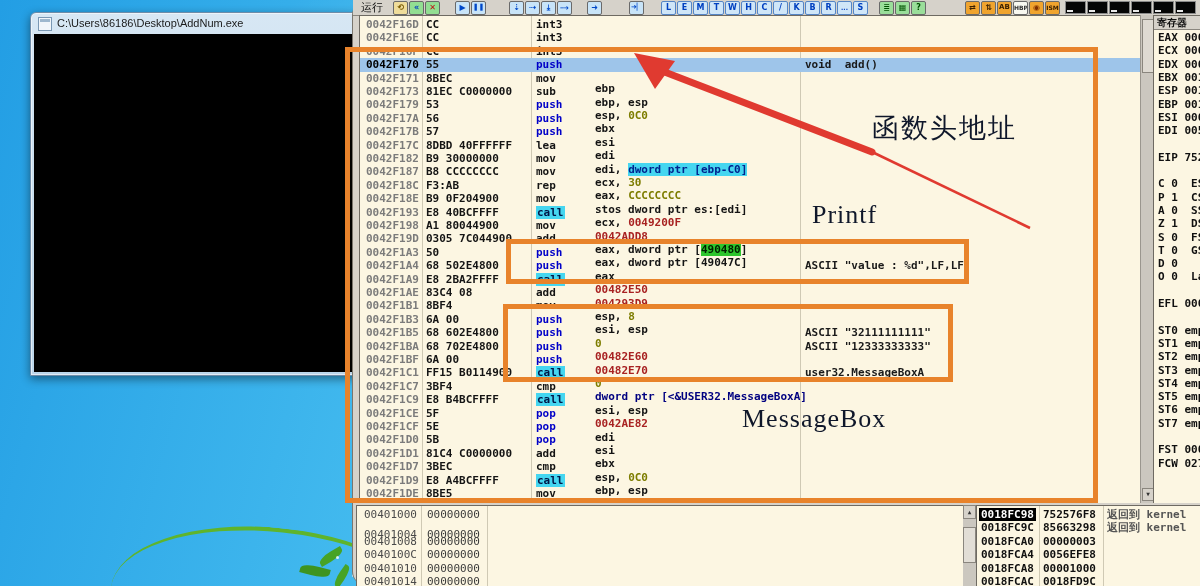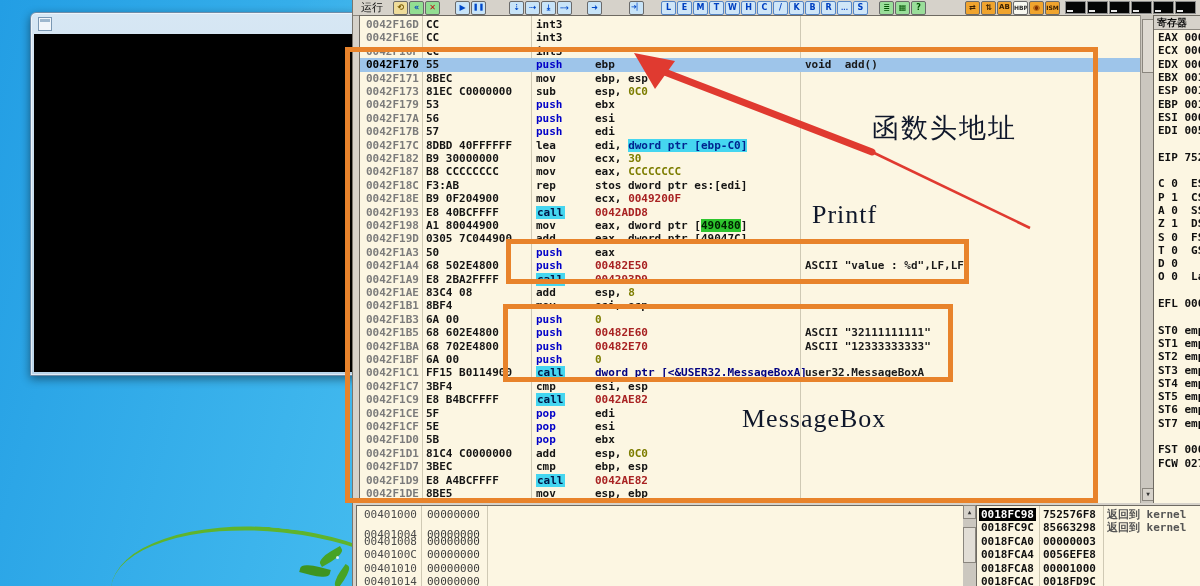--- a/index.html
+++ b/index.html
@@ -24,21 +24,21 @@
     background:linear-gradient(#D7E7F4,#BCD6EA);border:1px solid #6E8CA8;border-radius:6px 6px 0 0;
     box-shadow:0 3px 10px rgba(0,0,0,.45), inset 0 0 0 1px rgba(255,255,255,.55);}
   .console-tb{position:relative;height:20px;line-height:20px;font-size:11px;color:#1a1a1a;white-space:nowrap;overflow:hidden;}
   .console-ico{position:absolute;left:7px;top:4px;width:12px;height:12px;background:#F2F6FA;border:1px solid #7A98B4;}
   .console-ico::before{content:"";position:absolute;left:1px;top:1px;right:1px;height:3px;background:#9FB8CE;}
   .console-title{position:absolute;left:26px;top:0;}
   .console-client{position:absolute;left:3px;top:21px;right:3px;bottom:3px;background:#000;}
 
   
   .dbg{position:absolute;left:352px;top:0;width:848px;height:586px;background:#D6D2CA;z-index:3;border-left:1px solid #7A766E;
-       font-family:"DejaVu Sans Mono",monospace;}
+       font-family:"DejaVu Sans Mono",monospace;border-radius:15px;}
   .menubar{position:absolute;left:0;top:0;width:100%;height:15px;background:#D6D2CA;display:flex;align-items:center;border-bottom:1px solid #8A867E;}
   .run-label{font-family:"DejaVu Sans",sans-serif;font-size:11px;color:#111;padding:0 6px 0 8px;line-height:14px;}
   .toolbar{display:flex;align-items:center;height:15px;}
   .tb-group{display:flex;}
   .tb-btn{width:13px;height:12px;margin-right:1px;border:1px solid #6A6A6A;border-radius:2px;
     font-size:8px;line-height:11px;text-align:center;font-weight:bold;font-family:"DejaVu Sans",sans-serif;overflow:hidden;cursor:default;}
   .tb-letter{background:#CFE6F8;color:#0040C0;border:1px solid #5585C5;}
   .tb-slot{width:19px;height:11px;background:#050505;border:1px solid #8A8A8A;margin-right:1px;position:relative;}
   .tb-slot::after{content:"";position:absolute;left:1px;bottom:1px;width:6px;height:2px;background:#E8E8E8;}
 
@@ -46,21 +46,21 @@
   .disasm{position:absolute;left:6px;top:15px;width:780px;height:488px;background:#FCF6E2;
     border:1px solid;border-color:#6E6A62 #FFFFFF #FFFFFF #6E6A62;overflow:hidden;}
   .vsep{position:absolute;top:0;bottom:0;width:1px;background:#CFC9B4;}
   .drow{position:absolute;left:0;width:100%;height:13.4px;white-space:pre;font-size:11px;font-weight:bold;line-height:13.4px;}
   .drow.sel{background:#9EC5EA;}
   .c{position:absolute;top:0;line-height:13.4px;}
   .ca{left:6px;color:#7B7B7B;}
   .sel .ca{color:#000;}
   .cb{left:66px;color:#141414;}
   .cm{left:176px;color:#141414;}
-  .co{left:235px;color:#141414;}
+  .co{left:235px;color:#141414;margin-top:24px;}
   .cc{left:445px;color:#1A1A1A;}
   .mns{color:#0000C8;}
   .mnc{background:#45D6F0;color:#001848;padding:0 1px;}
   .sg-i{color:#7D7D00;}
   .sg-a{color:#A82222;}
   .sg-h{background:#45D6F0;color:#00248F;}
   .sg-g{background:#2DC52D;color:#002000;}
   .sg-n{color:#000080;}
 
   
@@ -116,20 +116,21 @@
     <div class="leaf leaf1"></div>
     <div class="leaf leaf2"></div>
     <div class="leaf leaf3"></div>
     <div class="spark" style="left:336px;top:556px;"></div>
     <div class="spark" style="left:352px;top:574px;"></div>
   </div>
 
   <div class="console">
     <div class="console-tb">
       <span class="console-ico"></span>
+      <span class="console-title">C:\Users\86186\Desktop\AddNum.exe</span>
     </div>
     <div class="console-client"></div>
   </div>
 
   <div class="dbg">
     <div class="menubar">
       <span class="run-label">运行</span>
       <div class="toolbar" id="toolbar">
           <div class="tb-group" style="margin-left: 4px;">
             <div class="tb-btn" style="background: rgb(239, 220, 154); color: rgb(122, 90, 0);">⟲</div>

